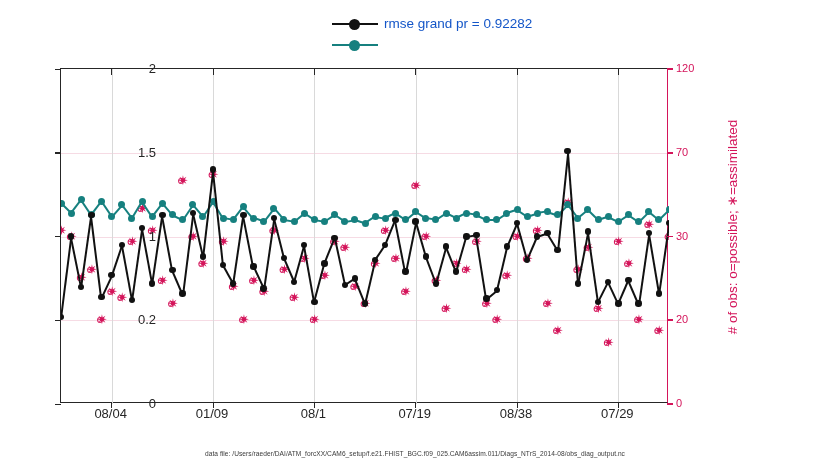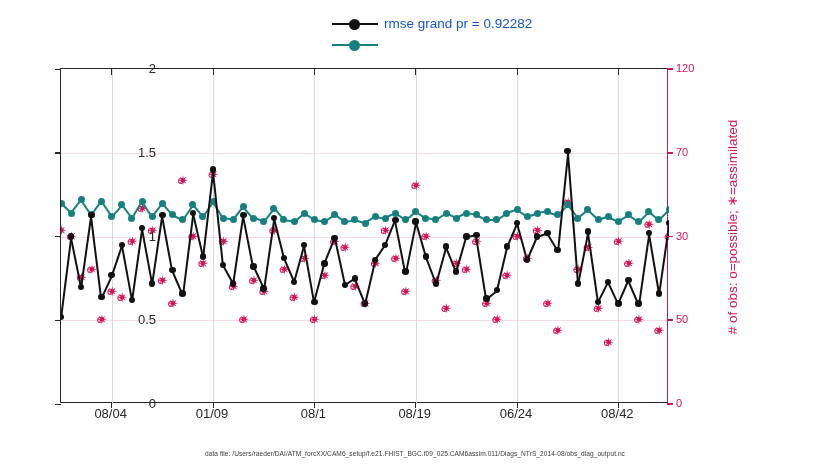--- a/index.html
+++ b/index.html
@@ -467,35 +467,35 @@
       <div class="tick-b" style="left: 354.167px;"></div>
       <div class="tick-t" style="left: 354.167px;"></div>
       <div class="tick-b" style="left: 455.5px;"></div>
       <div class="tick-t" style="left: 455.5px;"></div>
       <div class="tick-b" style="left: 556.833px;"></div>
       <div class="tick-t" style="left: 556.833px;"></div>
     </div>
 
   <div id="ticklayer">
       <div class="ylab" style="top: 403px;">0</div>
-      <div class="ylab" style="top: 319.25px;">0.5</div>
+      <div class="ylab" style="top: 319.25px;">0.2</div>
       <div class="ylab" style="top: 235.5px;">1</div>
       <div class="ylab" style="top: 151.75px;">1.5</div>
       <div class="ylab" style="top: 68px;">2</div>
       <div class="ylab2" style="top: 403px;">0</div>
-      <div class="ylab2" style="top: 319.25px;">50</div>
+      <div class="ylab2" style="top: 319.25px;">20</div>
       <div class="ylab2" style="top: 235.5px;">30</div>
       <div class="ylab2" style="top: 151.75px;">70</div>
       <div class="ylab2" style="top: 68px;">120</div>
       <div class="xlab" style="left: 110.667px;">08/04</div>
       <div class="xlab" style="left: 212px;">01/09</div>
       <div class="xlab" style="left: 313.333px;">08/1</div>
-      <div class="xlab" style="left: 414.667px;">08/19</div>
-      <div class="xlab" style="left: 516px;">06/24</div>
-      <div class="xlab" style="left: 617.333px;">08/42</div>
+      <div class="xlab" style="left: 414.667px;">07/19</div>
+      <div class="xlab" style="left: 516px;">08/38</div>
+      <div class="xlab" style="left: 617.333px;">07/29</div>
     </div>
 
   <div id="legend">
       <div class="lg-row">
         <span class="lg-line">
           <i style="background: rgb(17, 17, 17);"></i>
           <b style="background: rgb(17, 17, 17);"></b>
         </span>
         <span class="lg-text" style="color: rgb(20, 86, 200);">rmse grand pr = 0.92282</span>
       </div>

